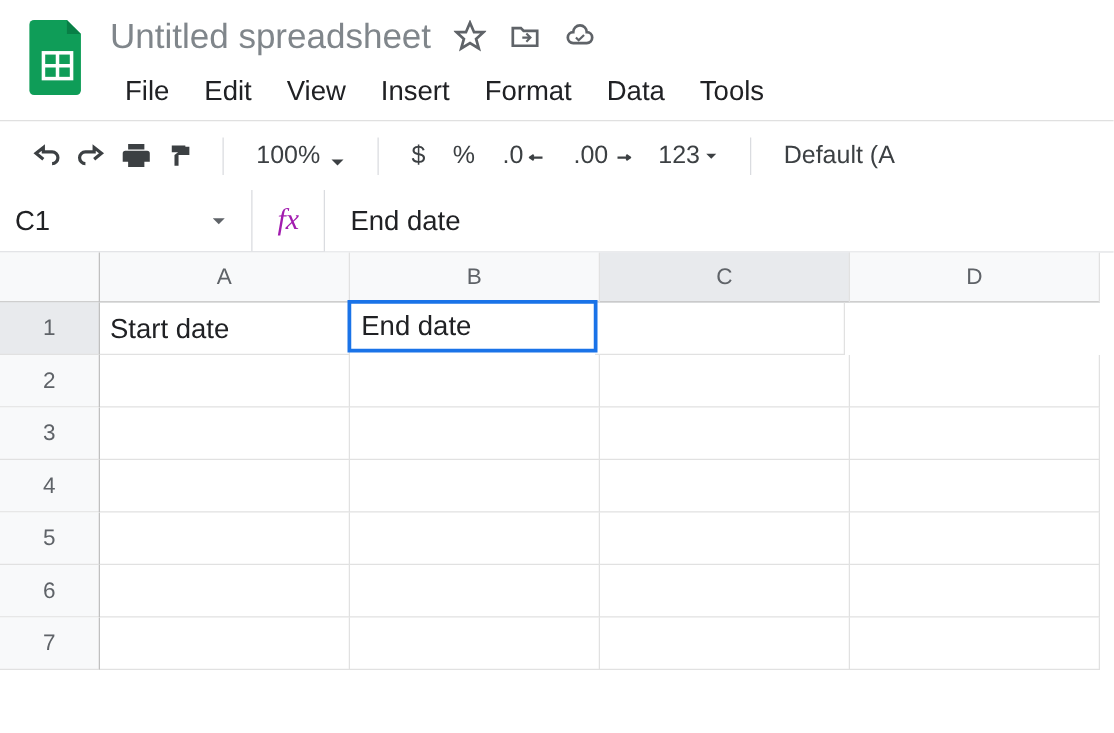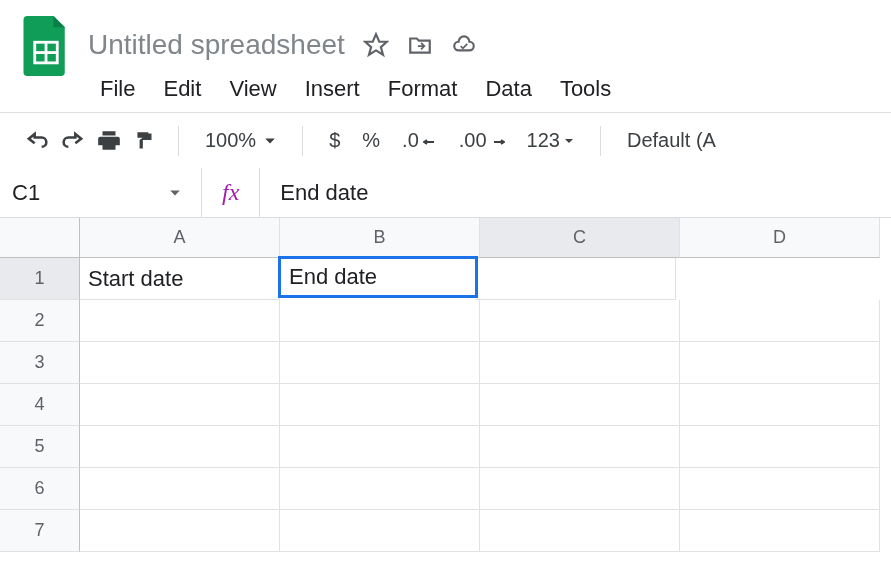--- a/index.html
+++ b/index.html
@@ -26,21 +26,20 @@
       margin-top: 8px;
     }
     .header-content {
       flex: 1;
     }
     .title-row {
       display: flex;
       align-items: center;
       gap: 18px;
       height: 42px;
-      margin-top: 16px;
     }
     .doc-title {
       font-size: 28px;
       color: #80868b;
       font-weight: 400;
     }
     .title-icon {
       width: 26px;
       height: 26px;
       display: flex;
@@ -81,21 +80,21 @@
       border-radius: 4px;
     }
     .tb-sep {
       width: 1px;
       height: 30px;
       background: #dadce0;
       margin: 0 14px;
     }
     .zoom {
       display: flex;
-      align-items: center;
+      align-items: flex-end;
       gap: 8px;
       font-size: 20px;
       color: #3c4043;
       padding: 0 10px;
       cursor: pointer;
     }
     .fmt-btn {
       font-size: 20px;
       color: #3c4043;
       padding: 0 10px;

